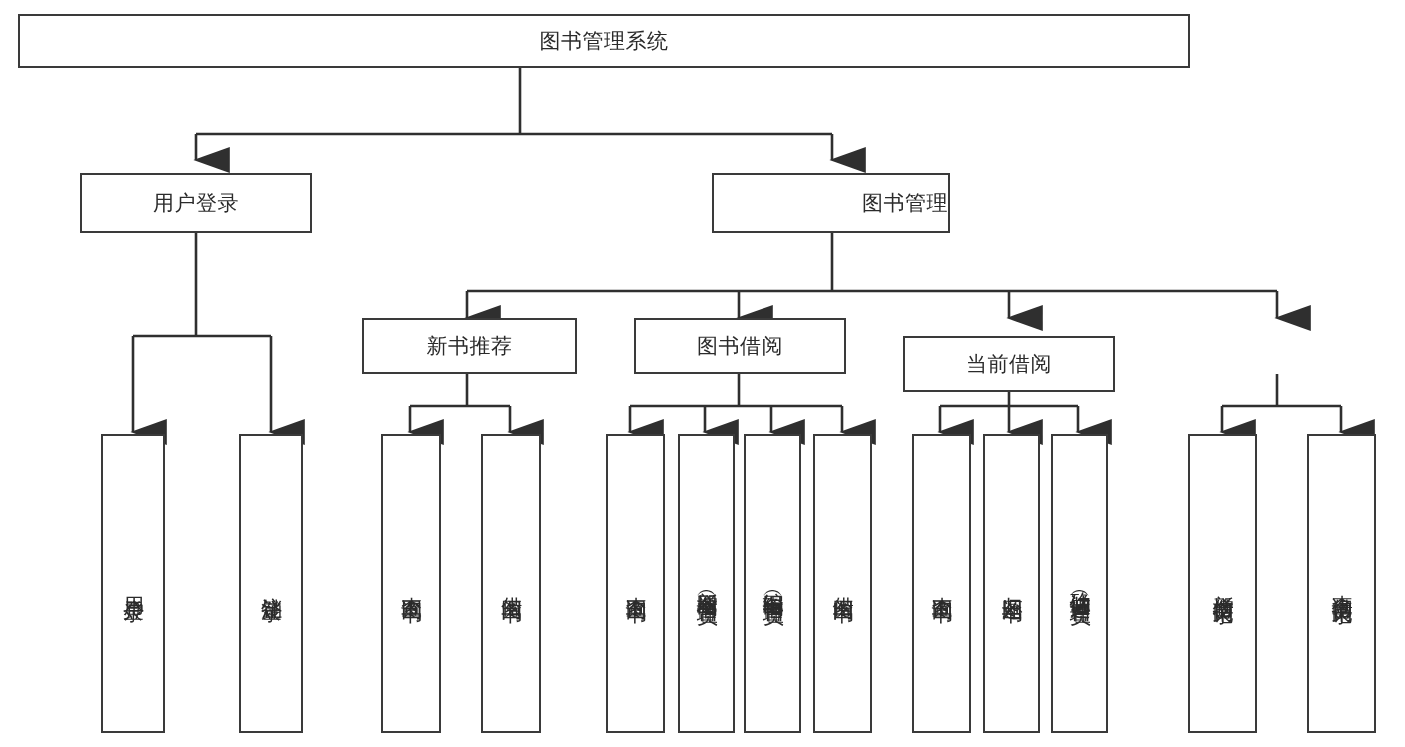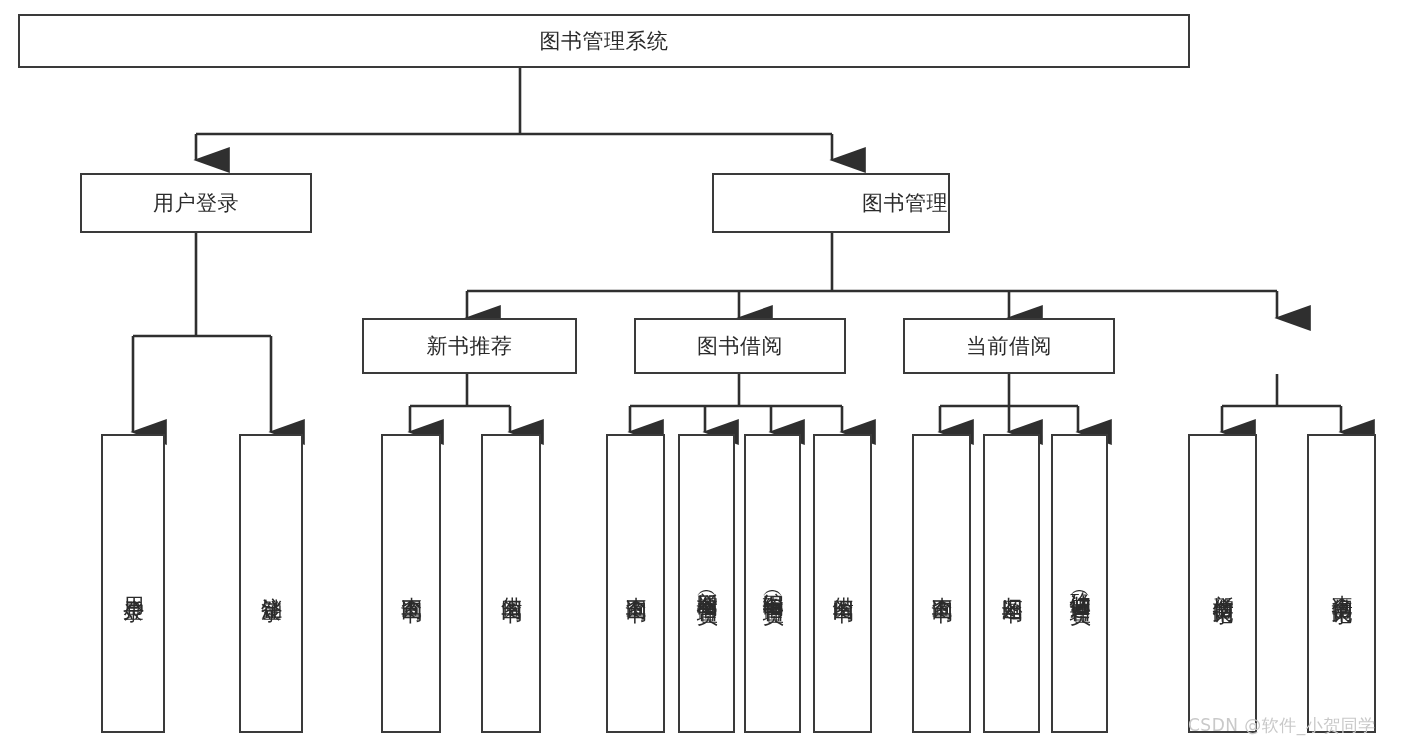--- a/index.html
+++ b/index.html
@@ -126,21 +126,21 @@
   <div class="node horiz" style="left:712px; top:173px; width:238px; height:60px;justify-content:flex-end;">
     <span>图书管理</span>
   </div>
 
   <div class="node horiz" style="left:634px; top:318px; width:212px; height:56px;">
     <span>图书借阅</span>
   </div>
   <div class="node horiz" style="left:362px; top:318px; width:215px; height:56px;">
     <span>新书推荐</span>
   </div>
-  <div class="node horiz" style="left:903px; top:318px; width:212px; height:56px;">
+  <div class="node horiz" style="left:903px; top:336px; width:212px; height:56px;">
     <span>当前借阅</span>
   </div>
 
   <div class="node vert" style="left:101px; top:434px; width:64px; height:299px;">
     <span class="vtext">用户登录</span>
   </div>
   <div class="node vert" style="left:239px; top:434px; width:64px; height:299px;">
     <span class="vtext">注销登录</span>
   </div>
 
@@ -174,15 +174,14 @@
     <span class="vtext">确认归还（管理员）</span>
   </div>
 
   <div class="node vert" style="left:1188px; top:434px; width:69px; height:299px;">
     <span class="vtext">新增借阅记录</span>
   </div>
   <div class="node vert" style="left:1307px; top:434px; width:69px; height:299px;">
     <span class="vtext">查询借阅记录</span>
   </div>
 
-  <div class="watermark">CSDN @软件_小贺同学</div>
 
 </div>
 
 </body></html>

